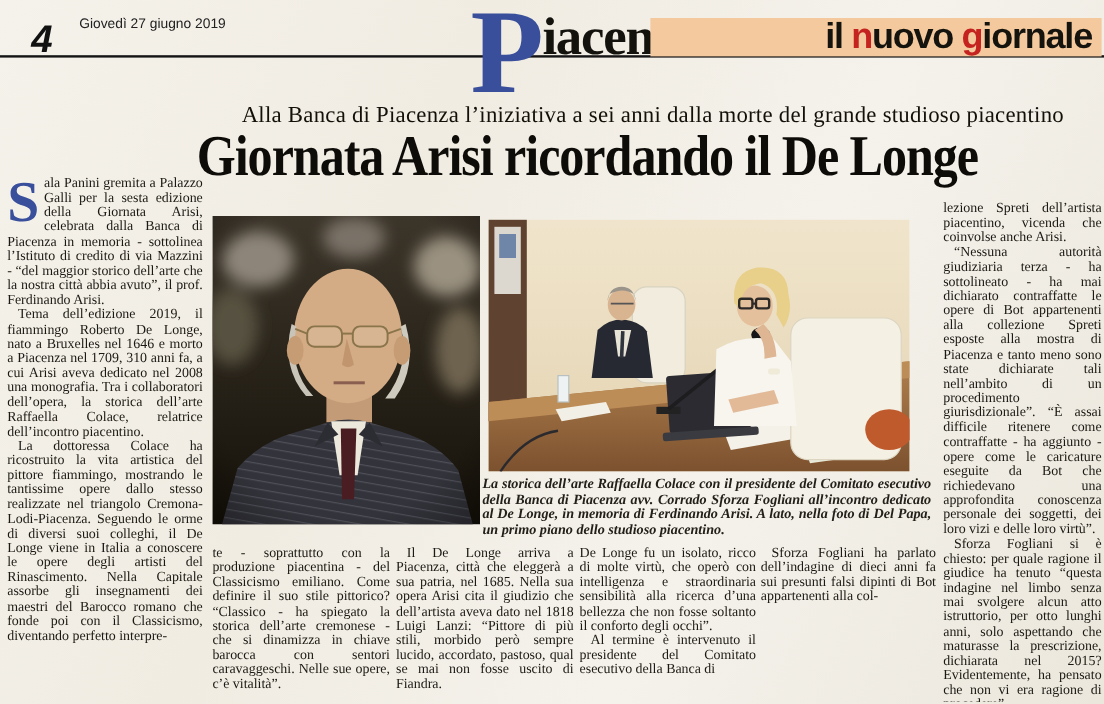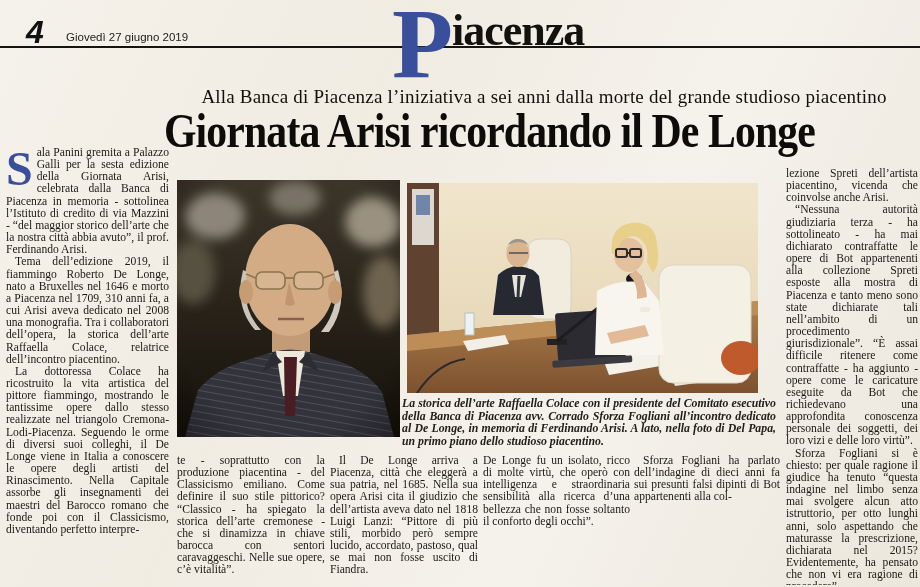--- a/index.html
+++ b/index.html
@@ -5,21 +5,21 @@
   * { margin:0; padding:0; box-sizing:border-box; }
   html,body { background:#d9d5cc; }
   .page {
     position:relative; width:920px; height:587px; overflow:hidden;
     background: linear-gradient(115deg,#f5f2eb 0%, #f0ece2 35%, #f5f2ec 65%, #ebe7dc 100%);
     font-family:"Liberation Serif", serif; color:#17150f;
   }
 
   
   .pagenum { position:absolute; left:26px; top:14px; font:italic 700 32px "Liberation Sans", sans-serif; color:#111; }
-  .date    { position:absolute; left:66px; top:31px; font:400 11.5px "Liberation Sans", sans-serif; color:#222;text-align:right; }
+  .date    { position:absolute; left:66px; top:14px; font:400 11.5px "Liberation Sans", sans-serif; color:#222;text-align:right; }
   .rule    { position:absolute; left:0; top:46px; width:920px; height:2px; background:var(--rule,#141414); }
   .masthead{ position:absolute; left:392px; top:0; height:82px; width:230px; }
   .mp { position:absolute; left:0; top:-6px; font:700 100px/1 "Liberation Serif", serif; color:var(--masthead_blue,#3a4f9c); }
   .mr { position:absolute; left:60px; top:9px;  font:700 44px/1 "Liberation Serif", serif; letter-spacing:-1px; color:#14120d; }
   .logo-band {
     position:absolute; left:542px; top:15px; width:376px; height:32px;
     background:var(--logo_band,#f4c99d); display:flex; justify-content:flex-end; align-items:center;
     padding-right:8px; font:700 30px/30px "Liberation Sans", sans-serif; letter-spacing:-1px; color:#15130e;
   }
   .lw { display:inline-block; }
@@ -66,20 +66,25 @@
 <body>
 
 <div class="page">
 
   <div class="pagenum">4</div>
   <div class="date">Giovedì 27 giugno 2019</div>
   <div class="rule"></div>
   <div class="masthead">
     <span class="mp">P</span>
     <span class="mr">iacenza</span>
+  </div>
+  <div class="logo-band">
+    <span class="lw">il</span>
+    <span class="lw redcap">nuovo</span>
+    <span class="lw redcap">giornale</span>
   </div>
 
   <div class="kicker">Alla Banca di Piacenza l’iniziativa a sei anni dalla morte del grande studioso piacentino</div>
   <h1 class="headline">Giornata Arisi ricordando il De Longe</h1>
 
   <div class="col col1">
     <p>Sala Panini gremita a Palazzo Galli per la sesta edizione della Giornata Arisi, celebrata dalla Banca di Piacenza in memoria - sottolinea l’Istituto di credito di via Mazzini - “del maggior storico dell’arte che la nostra città abbia avuto”, il prof. Ferdinando Arisi.</p>
     <p class="ind">Tema dell’edizione 2019, il fiammingo Roberto De Longe, nato a Bruxelles nel 1646 e morto a Piacenza nel 1709, 310 anni fa, a cui Arisi aveva dedicato nel 2008 una monografia. Tra i collaboratori dell’opera, la storica dell’arte Raffaella Colace, relatrice dell’incontro piacentino.</p>
     <p class="ind">La dottoressa Colace ha ricostruito la vita artistica del pittore fiammingo, mostrando le tantissime opere dallo stesso realizzate nel triangolo Cremona-Lodi-Piacenza. Seguendo le orme di diversi suoi colleghi, il De Longe viene in Italia a conoscere le opere degli artisti del Rinascimento. Nella Capitale assorbe gli insegnamenti dei maestri del Barocco romano che fonde poi con il Classicismo, diventando perfetto interpre-</p>
   </div>
@@ -207,20 +212,21 @@
   <figcaption class="caption">La storica dell’arte Raffaella Colace con il presidente del Comitato esecutivo della Banca di Piacenza avv. Corrado Sforza Fogliani all’incontro dedicato al De Longe, in memoria di Ferdinando Arisi. A lato, nella foto di Del Papa, un primo piano dello studioso piacentino.</figcaption>
 
   <div class="col col2">
     <p>te - soprattutto con la produzione piacentina - del Classicismo emiliano. Come definire il suo stile pittorico? “Classico - ha spiegato la storica dell’arte cremonese - che si dinamizza in chiave barocca con sentori caravaggeschi. Nelle sue opere, c’è vitalità”.</p>
   </div>
   <div class="col col3">
     <p class="ind">Il De Longe arriva a Piacenza, città che eleggerà a sua patria, nel 1685. Nella sua opera Arisi cita il giudizio che dell’artista aveva dato nel 1818 Luigi Lanzi: “Pittore di più stili, morbido però sempre lucido, accordato, pastoso, qual se mai non fosse uscito di Fiandra.</p>
   </div>
   <div class="col col4">
     <p>De Longe fu un isolato, ricco di molte virtù, che operò con intelligenza e straordinaria sensibilità alla ricerca d’una bellezza che non fosse soltanto il conforto degli occhi”.</p>
+    <p class="ind">Al termine è intervenuto il presidente del Comitato esecutivo della Banca di</p>
   </div>
   <div class="col col5">
     <p class="ind">Sforza Fogliani ha parlato dell’indagine di dieci anni fa sui presunti falsi dipinti di Bot appartenenti alla col-</p>
   </div>
   <div class="col col6">
     <p>lezione Spreti dell’artista piacentino, vicenda che coinvolse anche Arisi.</p>
     <p class="ind">“Nessuna autorità giudiziaria terza - ha sottolineato - ha mai dichiarato contraffatte le opere di Bot appartenenti alla collezione Spreti esposte alla mostra di Piacenza e tanto meno sono state dichiarate tali nell’ambito di un procedimento giurisdizionale”. “È assai difficile ritenere come contraffatte - ha aggiunto - opere come le caricature eseguite da Bot che richiedevano una approfondita conoscenza personale dei soggetti, dei loro vizi e delle loro virtù”.</p>
     <p class="ind">Sforza Fogliani si è chiesto: per quale ragione il giudice ha tenuto “questa indagine nel limbo senza mai svolgere alcun atto istruttorio, per otto lunghi anni, solo aspettando che maturasse la prescrizione, dichiarata nel 2015? Evidentemente, ha pensato che non vi era ragione di procedere”.</p>
 
   </div>

